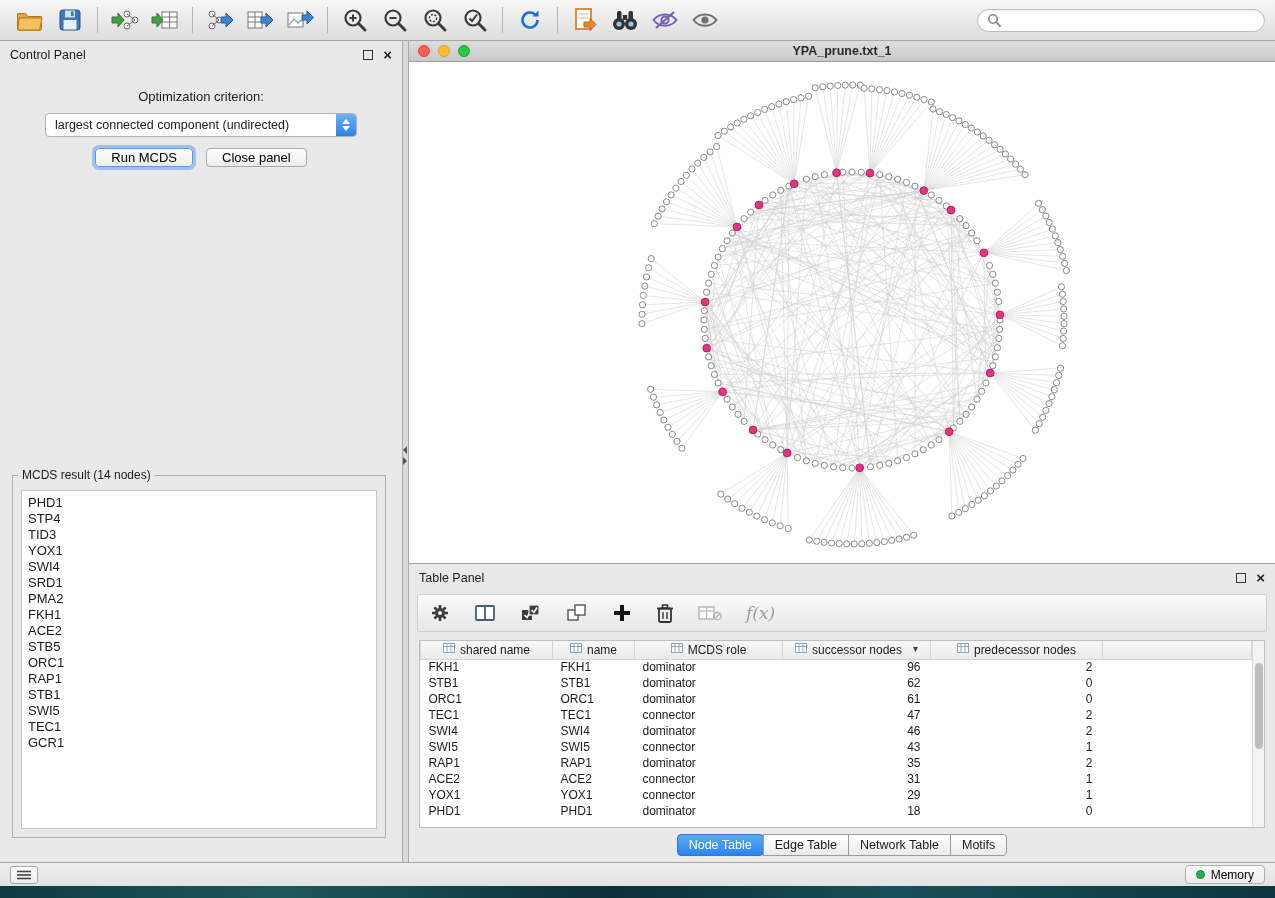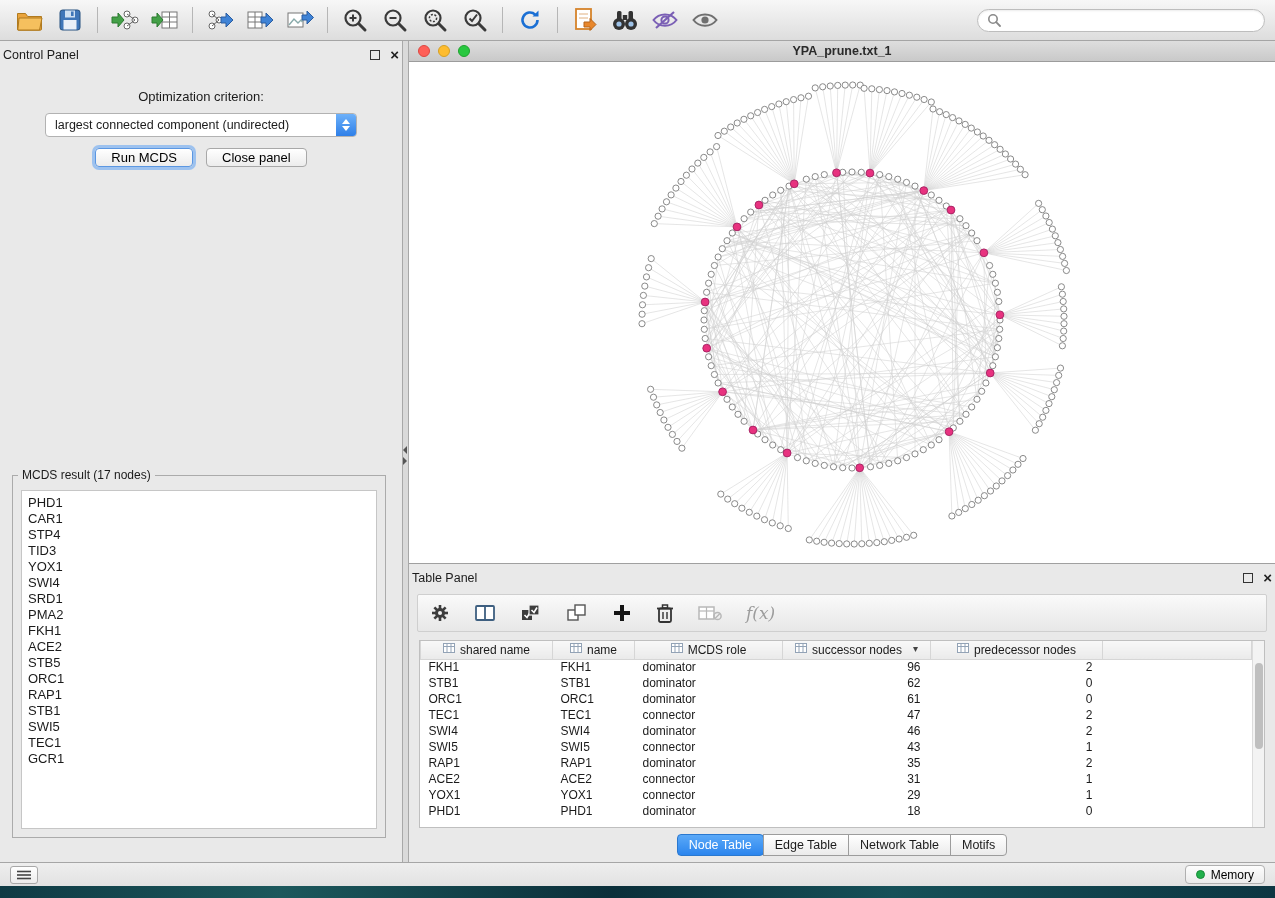--- a/index.html
+++ b/index.html
@@ -11,21 +11,21 @@
     background:linear-gradient(#f7f7f7,#dddddd); border-bottom:1px solid #a5a5a5;
     display:flex; align-items:center; padding:0 10px; }
   .tbtn { background:transparent; border:none; width:40px; height:34px; display:flex; align-items:center; justify-content:center; cursor:pointer; }
   .sep { width:1px; height:26px; background:#b6b6b6; margin:0 7px; }
   #searchbox { margin-left:auto; width:288px; height:23px; background:#fff; border:1px solid #bdbdbd; border-radius:12px;
     display:flex; align-items:center; padding:0 9px; box-shadow:inset 0 1px 2px rgba(0,0,0,.08); }
   #searchbox input { border:none; outline:none; flex:1; font-size:12px; background:transparent; margin-left:5px; }
 
   
   #control-panel { position:absolute; left:0; top:41px; width:402px; height:821px; background:#e9e9e9; }
-  .panel-header { height:27px; display:flex; align-items:center; padding:0 3px; font-size:12.5px; }
+  .panel-header { height:27px; display:flex; align-items:center; padding:0 10px; font-size:12.5px; }
   .panel-header .spacer { flex:1; }
   .float-icon { width:10px; height:10px; border:1.4px solid #333; margin-right:10px; cursor:pointer; }
   .close-icon { font-size:15px; font-weight:bold; color:#222; cursor:pointer; line-height:10px; }
 
   .tabs { display:flex; justify-content:center; margin-top:3px; }
   .tab { padding:3px 13px; font-size:13px; background:linear-gradient(#ffffff,#ebebeb); border:1px solid #9c9c9c; margin-left:-1px; cursor:pointer; }
   .tab:first-child { border-radius:4px 0 0 4px; margin-left:0; }
   .tab.active { background:linear-gradient(#5ba9f8,#2b85ee); color:#fff; border-color:#2a78cf; border-radius:4px; }
 
   .opt-label { text-align:center; margin-top:21px; font-size:13px; }
@@ -255,24 +255,23 @@
       <span class="dd-btn">
           <span class="tri-up"></span>
           <span class="tri-down"></span>
         </span>
     </div>
     <div class="btn-row">
       <button class="mac-btn focused">Run MCDS</button>
       <button class="mac-btn">Close panel</button>
     </div>
     <fieldset id="mcds-fieldset">
-      <legend>MCDS result (17 nodes)</legend>
+      <legend>MCDS result (14 nodes)</legend>
       <div id="mcds-list">
           <div class="mcds-item">PHD1</div>
-          <div class="mcds-item">CAR1</div>
           <div class="mcds-item">STP4</div>
           <div class="mcds-item">TID3</div>
           <div class="mcds-item">YOX1</div>
           <div class="mcds-item">SWI4</div>
           <div class="mcds-item">SRD1</div>
           <div class="mcds-item">PMA2</div>
           <div class="mcds-item">FKH1</div>
           <div class="mcds-item">ACE2</div>
           <div class="mcds-item">STB5</div>
           <div class="mcds-item">ORC1</div>

